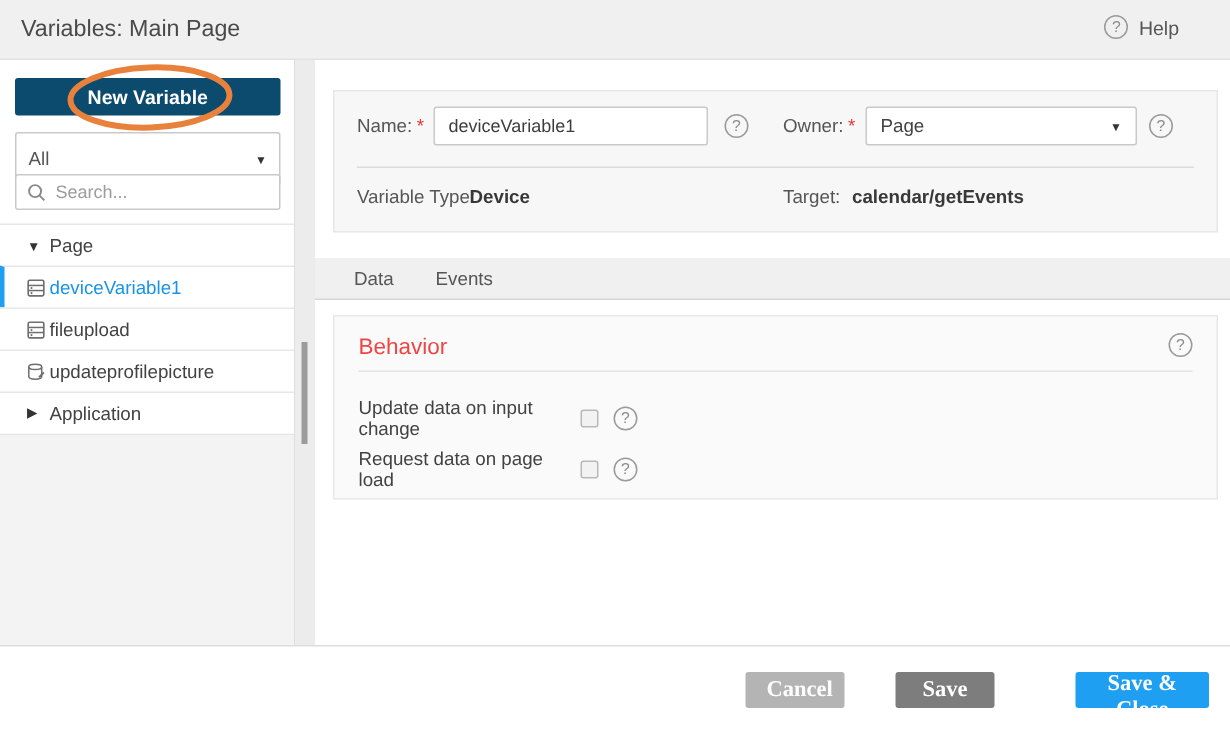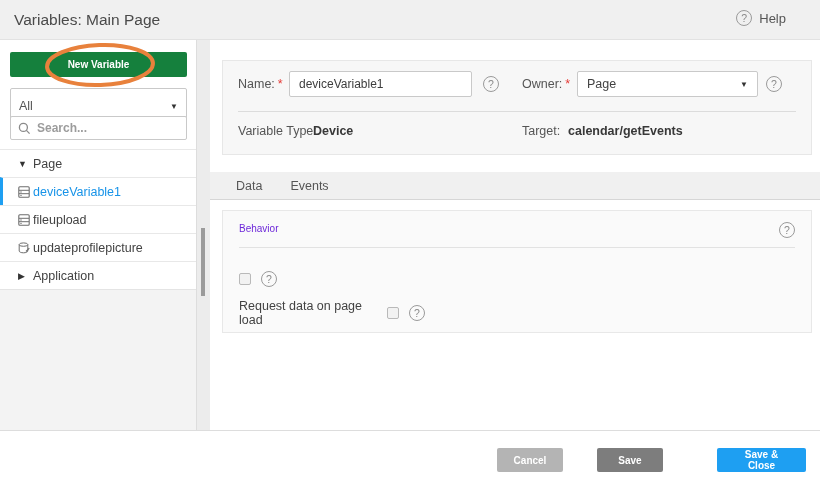--- a/index.html
+++ b/index.html
@@ -15,33 +15,33 @@
   .help { position:absolute; right:34px; top:10px; display:flex; align-items:center; gap:7px;
           color:#555; font-size:13px; cursor:pointer; }
   .qicon { display:inline-flex; align-items:center; justify-content:center;
            width:16px; height:16px; border:1px solid #9a9a9a; border-radius:50%;
            color:#8a8a8a; font-size:10.5px; line-height:1; background:transparent; flex:0 0 auto; }
 
   
   .sidebar { position:absolute; left:0; top:40px; width:197px; height:390px; background:#fff;
              border-right:1px solid #ddd; }
   .btn-new { position:absolute; left:10px; top:12px; width:177px; height:25px;
-             background:#15803d; color:#fff; border:none; border-radius:2px;
-             font-weight:bold; font-size:10px; cursor:pointer; font-family:inherit; }
+             background:#0c4a6e; color:#fff; border:none; border-radius:2px;
+             font-weight:bold; font-size:13px; cursor:pointer; font-family:inherit; }
   .annot { position:absolute; left:42px; top:41px; pointer-events:none; z-index:5; }
   .select-box { position:absolute; left:10px; height:36px; width:177px; background:#fff;
                 border:1px solid #c9c9c9; border-radius:2px; display:flex; align-items:center;
                 padding:0 8px; color:#555; cursor:pointer; }
   .select-box .caret { margin-left:auto; font-size:8px; color:#333; }
   .filter-select { top:48px; }
   .search-box { position:absolute; left:10px; top:76px; width:177px; height:24px;
                 border:1px solid #c9c9c9; border-radius:2px; background:#fff;
                 display:flex; align-items:center; padding:0 7px; gap:6px; }
   .search-box input { border:none; outline:none; flex:1; font-size:12px; color:#a21caf;
-                      font-family:inherit; background:transparent; min-width:0;font-weight:bold; }
+                      font-family:inherit; background:transparent; min-width:0; }
   .search-box input::placeholder { color:#9c9c9c; }
   .tree { position:absolute; left:0; top:109px; width:100%; border-bottom:1px solid #e4e4e4; }
   .tree-row { position:relative; height:28px; display:flex; align-items:center;
               border-top:1px solid #e8e8e8; background:#fff; cursor:pointer; padding-left:18px; }
   .tree-row .tri { width:15px; font-size:9px; color:#333; flex:0 0 15px; }
   .tree-row .ticon { width:15px; flex:0 0 15px; display:flex; align-items:center; color:#6e6e6e; }
   .tree-row .tlabel { font-size:12.5px; color:#424242; white-space:nowrap; overflow:hidden; }
   .tree-row.selected { border-left:3px solid #1e9ff2; padding-left:15px; }
   .tree-row.selected .tlabel { color:#1793e8; }
   .sidebar-fill { position:absolute; left:0; top:250px; bottom:0; width:100%; background:#f3f3f3; }
@@ -78,37 +78,37 @@
   
   .tabbar { position:absolute; top:132px; left:0; right:0; height:28px; background:#f0f0f0;
             border-bottom:1px solid #d6d6d6; display:flex; align-items:stretch; padding-left:12px; }
   .tab { display:flex; align-items:center; padding:0 14px; color:#555; cursor:pointer;
          font-size:12.5px; position:relative; }
   .tab.active { background:#fff; border-left:1px solid #d6d6d6; border-right:1px solid #d6d6d6;
                 border-top:2px solid #1e9ff2; color:#333; margin-bottom:-1px; padding:0 18px; }
 
   
   .behavior-panel { top:170px; height:123px; background:#fafafa; border-color:#e8e8e8; }
-  .bh-title { position:absolute; left:16px; top:12px; color:#6d28d9; font-size:10px; }
+  .bh-title { position:absolute; left:16px; top:12px; color:#ef4444; font-size:15px; }
   .q-bh { position:absolute; right:16px; top:11px; }
   .bh-divider { position:absolute; top:36px; left:16px; right:16px; border-top:1px solid #e2e2e2; }
   .opt-row { position:absolute; left:16px; right:16px; height:20px; display:flex; align-items:center; }
   .opt-row.r1 { top:58px; }
   .opt-row.r2 { top:92px; }
   .opt-label { width:148px; color:#424242; font-size:12.5px; }
   .checkbox { width:12px; height:12px; border:1px solid #b9b9b9; border-radius:2px;
               background:#f2f2f2; cursor:pointer; flex:0 0 12px; }
   .opt-row .qicon { margin-left:10px; }
 
   
   .footer { position:absolute; left:0; right:0; bottom:0; height:56px; background:#fff;
             border-top:1px solid #ddd; }
   .footer-btns { position:absolute; right:14px; top:17px; display:flex; gap:34px; }
   .fbtn { height:24px; border:none; border-radius:2px; color:#fff; font-weight:bold;
-          font-size:10px; cursor:pointer; font-family:Liberation Sans, sans-serif; padding:0 14px; }
+          font-size:15px; cursor:pointer; font-family:Liberation Serif, serif; padding:0 14px; }
   .btn-cancel { background:#b4b4b4; width:66px; }
   .btn-save { background:#7d7d7d; width:66px; }
   .btn-saveclose { background:#1e9ff2; width:89px;margin-left:20px; }
 </style>
 </head>
 <body>
 
 <div class="app">
 
   <div class="header">
@@ -223,20 +223,21 @@
       <div class="tab">Data</div>
       <div class="tab">Events</div>
     </div>
 
     <div class="panel behavior-panel">
       <div class="bh-title">Behavior</div>
       <span class="qicon q-bh">?</span>
       <div class="bh-divider"></div>
 
       <div class="opt-row r1">
+        <span class="opt-label">Update data on input change</span>
         <span class="checkbox"></span>
         <span class="qicon">?</span>
       </div>
       <div class="opt-row r2">
         <span class="opt-label">Request data on page load</span>
         <span class="checkbox"></span>
         <span class="qicon">?</span>
       </div>
     </div>
   </div>

